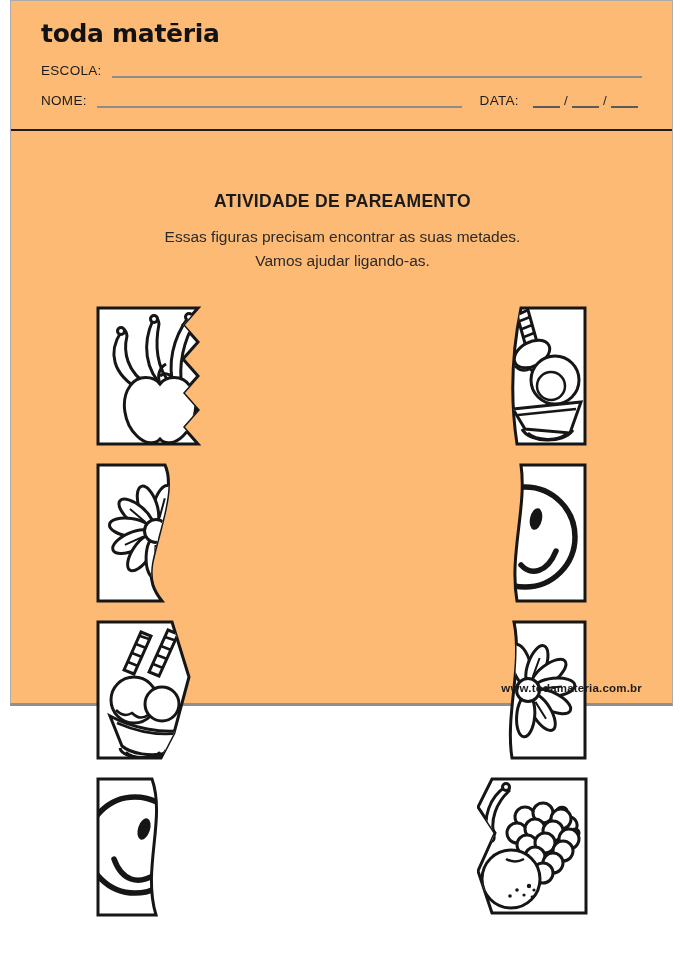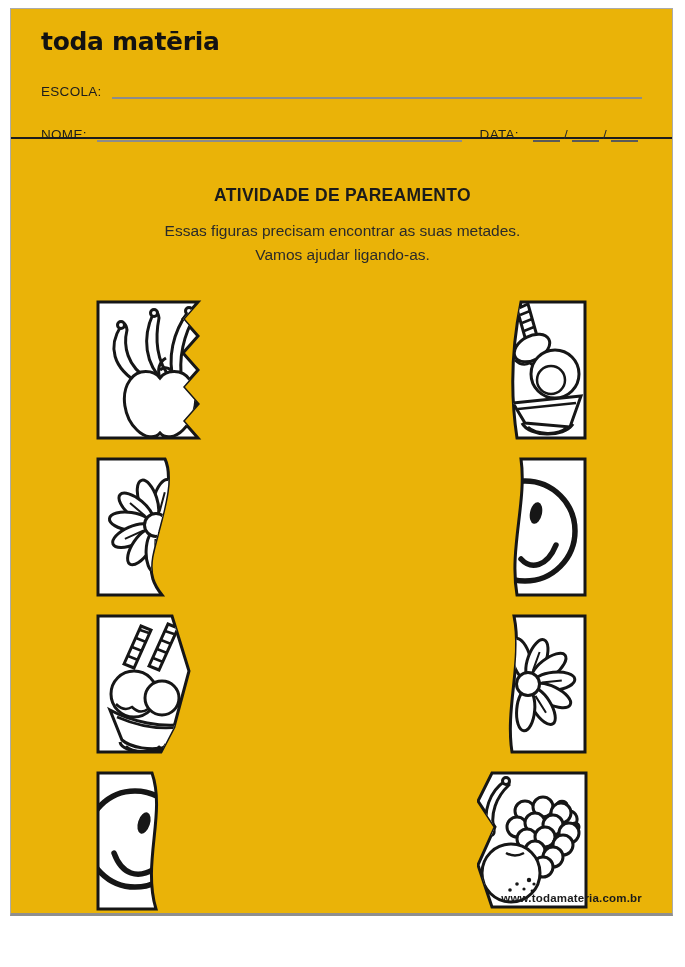--- a/index.html
+++ b/index.html
@@ -1,41 +1,41 @@
 <!DOCTYPE html>
 <html><head>
 <meta charset="utf-8">
 <style>
   html,body{margin:0;padding:0;}
   body{
     width:685px;height:967px;background:#ffffff;position:relative;
     font-family:"Liberation Sans",sans-serif;color:#161616;overflow:hidden;
   }
   .sheet{
-    position:absolute;left:10px;top:8px;width:663px;height:908px;
-    box-sizing:border-box;background:#eab308;
+    position:absolute;left:10px;top:0;width:663px;height:706px;
+    box-sizing:border-box;background:#fdba74;
     border:1px solid #ababab;border-bottom:3px solid #8f8f8f;
   }
   .sheet-header{
     height:130px;box-sizing:border-box;border-bottom:2px solid #1d1d1d;
     padding:14px 30px 0 30px;
   }
   .logo{
     font-family:"DejaVu Sans",sans-serif;font-weight:700;font-size:25px;
     letter-spacing:-0.3px;margin-top:4px;color:#121212;
   }
-  .form-line{display:flex;margin-top:28px;font-size:13.5px;letter-spacing:.3px;color:#1c1c1c;}
+  .form-line{display:flex;margin-top:15px;font-size:13.5px;letter-spacing:.3px;color:#1c1c1c;}
   .form-line .label{white-space:nowrap;padding-right:10px;}
   .blank{border-bottom:2px solid #8c8c8c;height:13px;display:inline-block;}
   .blank.grow{flex:1;}
   .date-group{display:flex;align-items:flex-end;margin-left:18px;}
   .blank.small{width:27px;margin:0 4px;border-color:#5a5a5a;}
   .slash{font-size:13.5px;color:#2a2a2a;}
   main{padding:0 83px 0 85px;}
-  .title{margin:46px 0 0;text-align:center;font-size:17.5px;font-weight:700;letter-spacing:.3px;color:#1b1b1b;}
+  .title{margin:60px 0 0;text-align:center;font-size:17.5px;font-weight:700;letter-spacing:.3px;color:#1b1b1b;}
   .instructions{margin:13px 0 16px;text-align:center;font-size:15.5px;line-height:1.55;color:#2a2a2a;}
   .match-rows{margin-top:33px;display:flex;flex-direction:column;gap:17px;}
   .match-row{display:flex;justify-content:space-between;align-items:flex-start;height:140px;}
   svg{display:block;}
   .footer{
     position:absolute;right:30px;bottom:9px;font-size:11.5px;font-weight:700;
     letter-spacing:.2px;color:#1b1b1b;margin-top:40px;
   }
 </style>
 </head>

